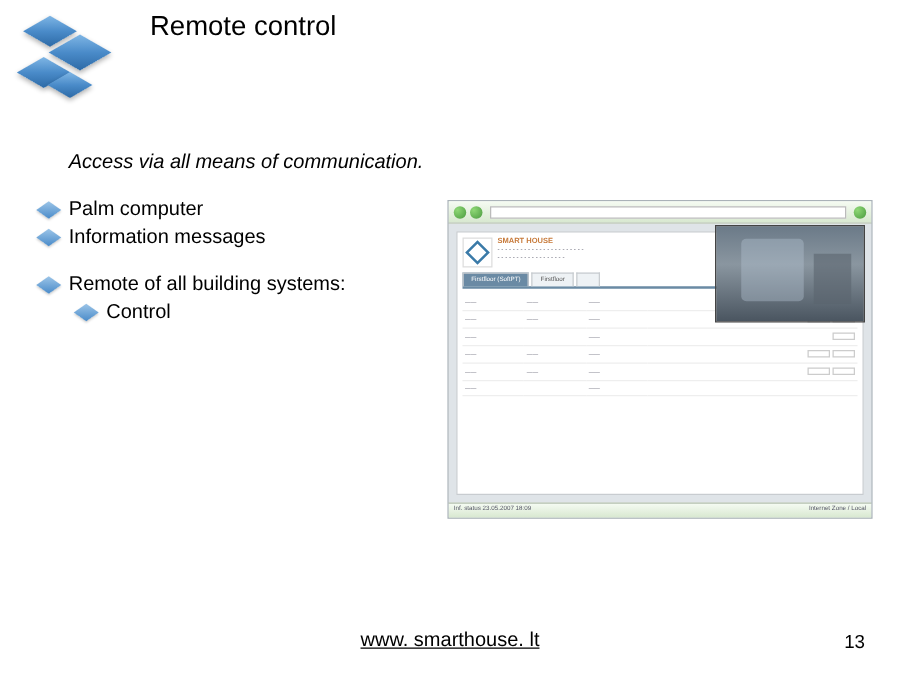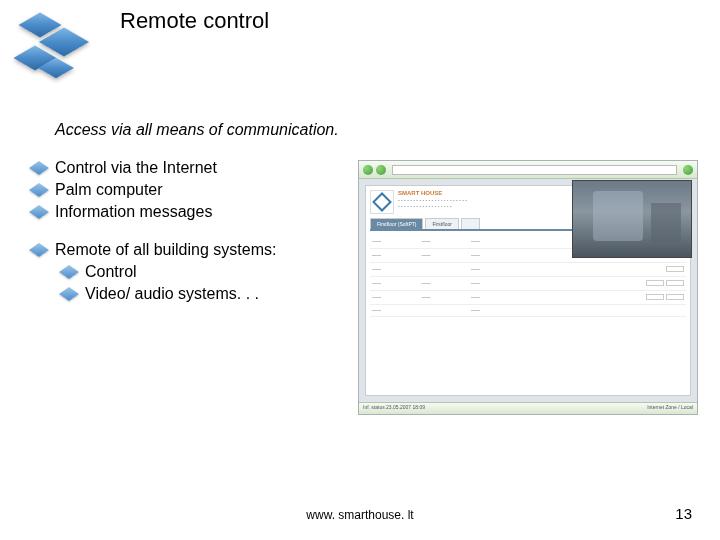--- a/index.html
+++ b/index.html
@@ -197,22 +197,23 @@
     justify-content: space-between;
     color: #556;
   }
 
   .footer-url {
     position: absolute;
     left: 0;
     bottom: 18px;
     width: 100%;
     text-align: center;
-    font-size: 12px;
+    font-size: 16px;
     color: #000;
+    text-decoration: underline;
   }
   .page-num {
     position: absolute;
     right: 28px;
     bottom: 18px;
     font-size: 15px;
     color: #000;
   }
 </style>
 </head>
@@ -226,45 +227,37 @@
 </div>
 
 <h1 class="title">Remote control</h1>
 
 <div class="content">
   <div class="intro">Access via all means of communication.</div>
 
   <div class="bullets">
     <div class="bullet-row">
       <span class="minicube"></span>
-      <span class="bullet-text">Control via the Internet</span>
-    </div>
-    <div class="bullet-row">
-      <span class="minicube"></span>
       <span class="bullet-text">Palm computer</span>
     </div>
     <div class="bullet-row">
       <span class="minicube"></span>
       <span class="bullet-text">Information messages</span>
     </div>
   </div>
 
   <div class="bullets">
     <div class="bullet-row">
       <span class="minicube"></span>
       <span class="bullet-text">Remote of all building systems:</span>
     </div>
     <div class="sub">
       <div class="bullet-row">
         <span class="minicube"></span>
         <span class="bullet-text">Control</span>
-      </div>
-      <div class="bullet-row">
-        <span class="minicube"></span>
-        <span class="bullet-text">Video/ audio systems. . .</span>
       </div>
     </div>
   </div>
 </div>
 
 <div class="browser-shot">
   <div class="bs-toolbar">
     <span class="bs-btn"></span>
     <span class="bs-btn"></span>
     <span class="bs-url"></span>

